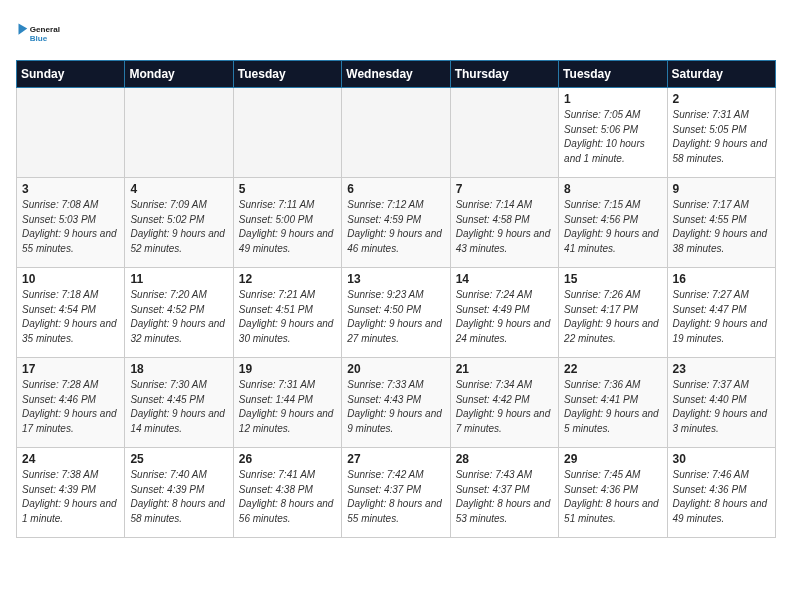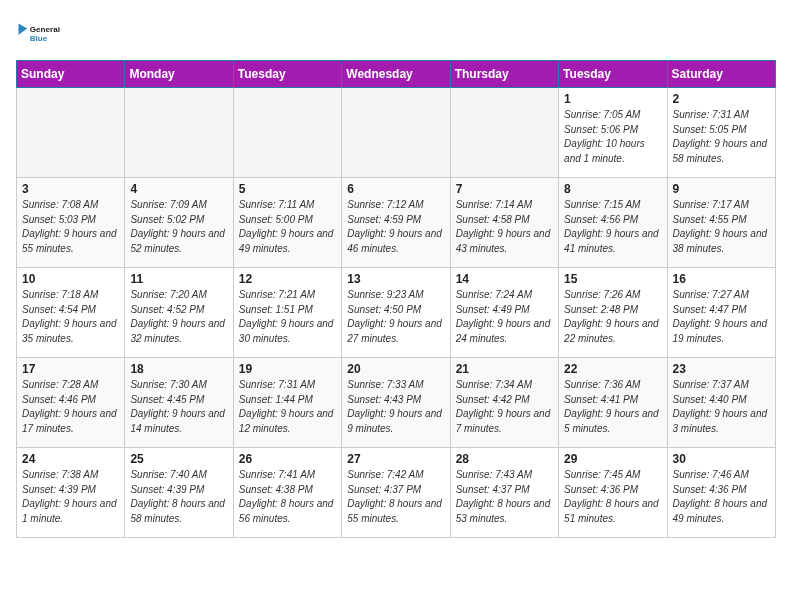--- a/index.html
+++ b/index.html
@@ -31,21 +31,21 @@
     .subtitle {
       font-size: 14px;
       color: #444;
     }
     .calendar {
       width: 100%;
       border-collapse: collapse;
       font-size: 11px;
     }
     .calendar th {
-      background: #a21caf;
+      background: #0f172a;
       color: #fff;
       padding: 6px 4px;
       text-align: left;
       font-size: 12px;
       border: 1px solid #2678a8;
     }
     .calendar td {
       border: 1px solid #ccc;
       vertical-align: top;
       padding: 4px 5px;
@@ -177,39 +177,39 @@
         </td>
         <td>
           <div class="day-number">11</div>
           <div class="day-info">Sunrise: 7:20 AM
 Sunset: 4:52 PM
 Daylight: 9 hours and 32 minutes.</div>
         </td>
         <td>
           <div class="day-number">12</div>
           <div class="day-info">Sunrise: 7:21 AM
-Sunset: 1:51 PM
+Sunset: 4:51 PM
 Daylight: 9 hours and 30 minutes.</div>
         </td>
         <td>
           <div class="day-number">13</div>
           <div class="day-info">Sunrise: 9:23 AM
 Sunset: 4:50 PM
 Daylight: 9 hours and 27 minutes.</div>
         </td>
         <td>
           <div class="day-number">14</div>
           <div class="day-info">Sunrise: 7:24 AM
 Sunset: 4:49 PM
 Daylight: 9 hours and 24 minutes.</div>
         </td>
         <td>
           <div class="day-number">15</div>
           <div class="day-info">Sunrise: 7:26 AM
-Sunset: 2:48 PM
+Sunset: 4:17 PM
 Daylight: 9 hours and 22 minutes.</div>
         </td>
         <td>
           <div class="day-number">16</div>
           <div class="day-info">Sunrise: 7:27 AM
 Sunset: 4:47 PM
 Daylight: 9 hours and 19 minutes.</div>
         </td>
       </tr>
       <tr>

